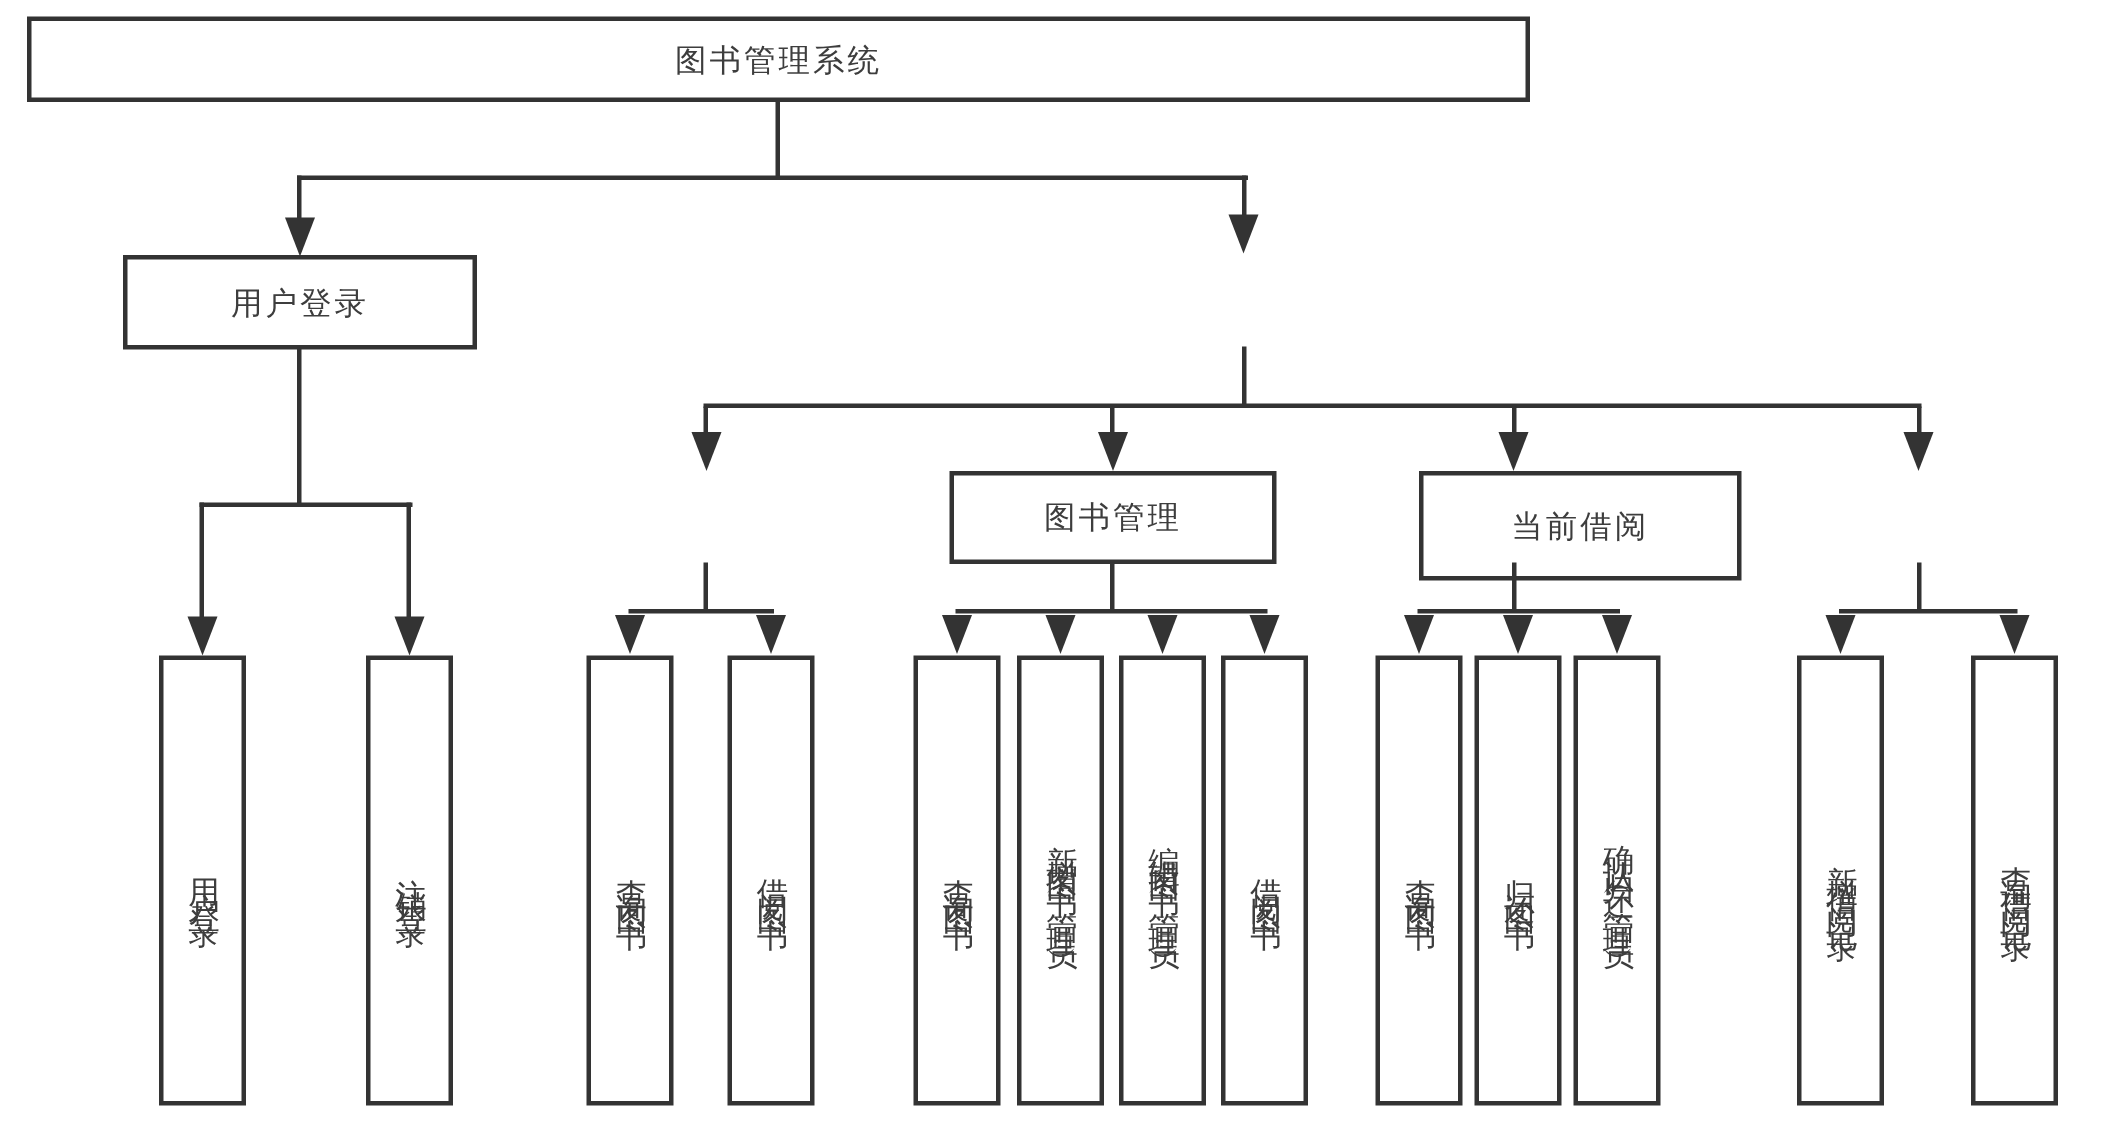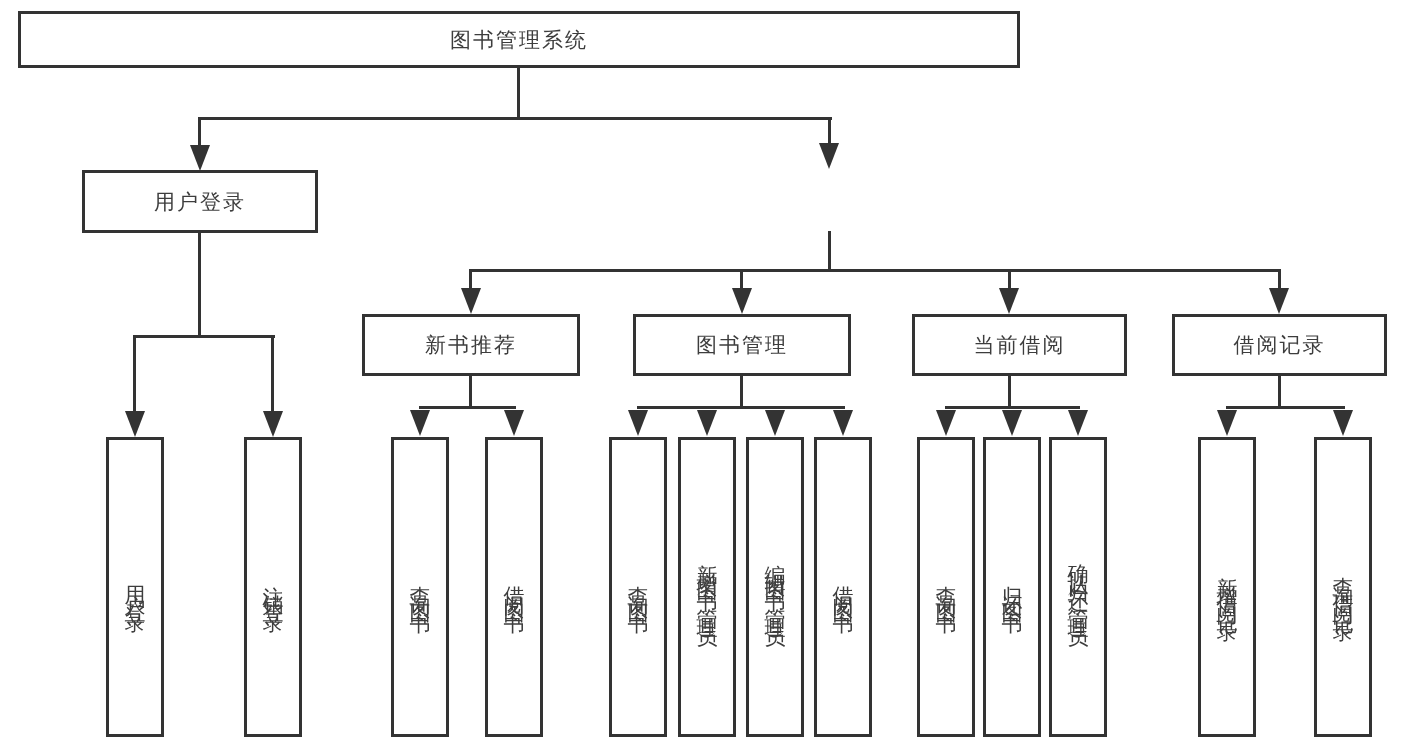--- a/index.html
+++ b/index.html
@@ -57,27 +57,25 @@
 </head>
 <body>
 
 <div id="stage">
 
   <div class="box" style="left:18px;top:11px;width:1002px;height:57px">图书管理系统</div>
 
   <div class="box" style="left:82px;top:170px;width:236px;height:63px">用户登录</div>
 
 
-  <div class="box" style="left:362px;top:314px;width:218px;height:62px">新书推荐</div>
 
   <div class="box" style="left:633px;top:314px;width:218px;height:62px">图书管理</div>
 
-  <div class="box" style="left:912px;top:314px;width:215px;height:62px">当前借阅</div>
+  <div class="box" style="left:946px;top:314px;width:215px;height:73px">当前借阅</div>
 
-  <div class="box" style="left:1172px;top:314px;width:215px;height:62px">借阅记录</div>
 
   <div class="leaf" style="left:106px">用户登录</div>
   <div class="leaf" style="left:244px">注销登录</div>
 
   <div class="leaf" style="left:391px">查询图书</div>
   <div class="leaf" style="left:485px">借阅图书</div>
 
   <div class="leaf" style="left:609px">查询图书</div>
   <div class="leaf" style="left:678px">新增图书（管理员）</div>
   <div class="leaf" style="left:746px">编辑图书（管理员）</div>

